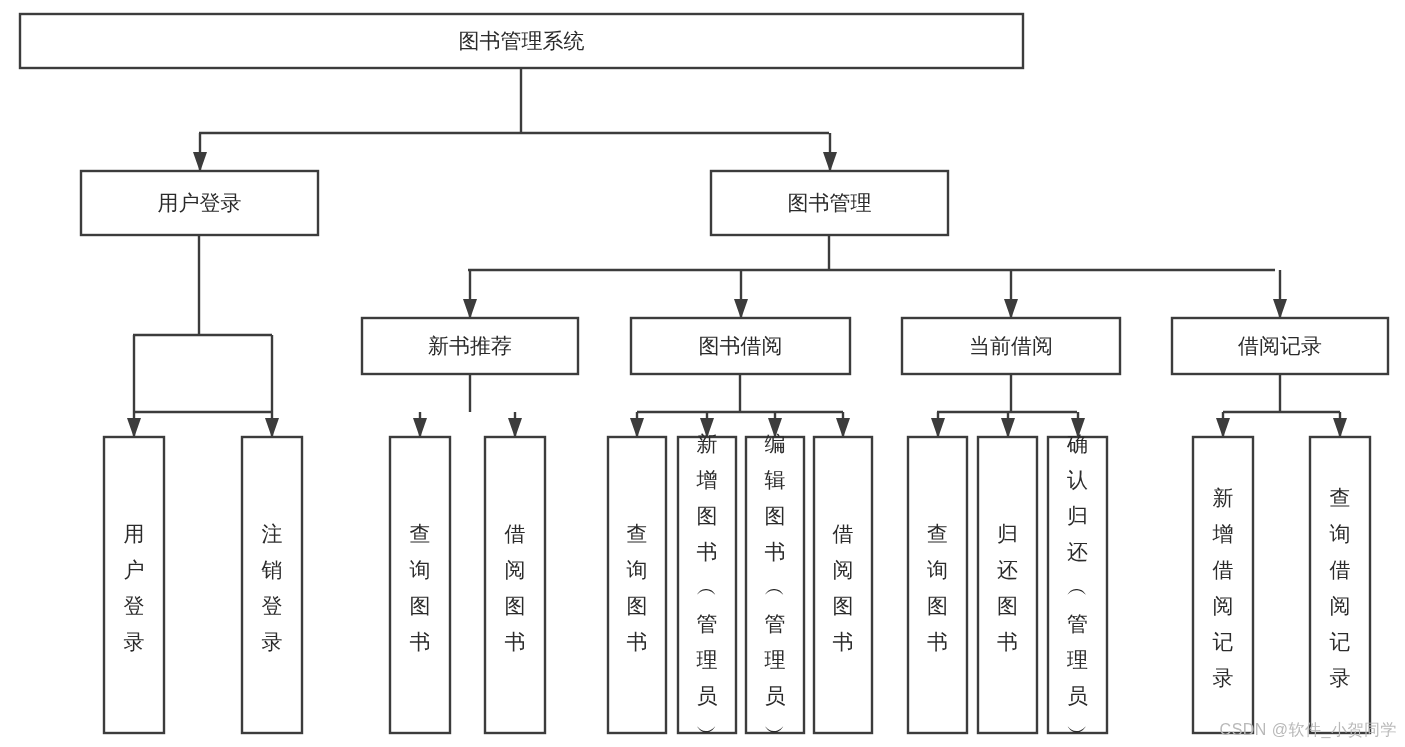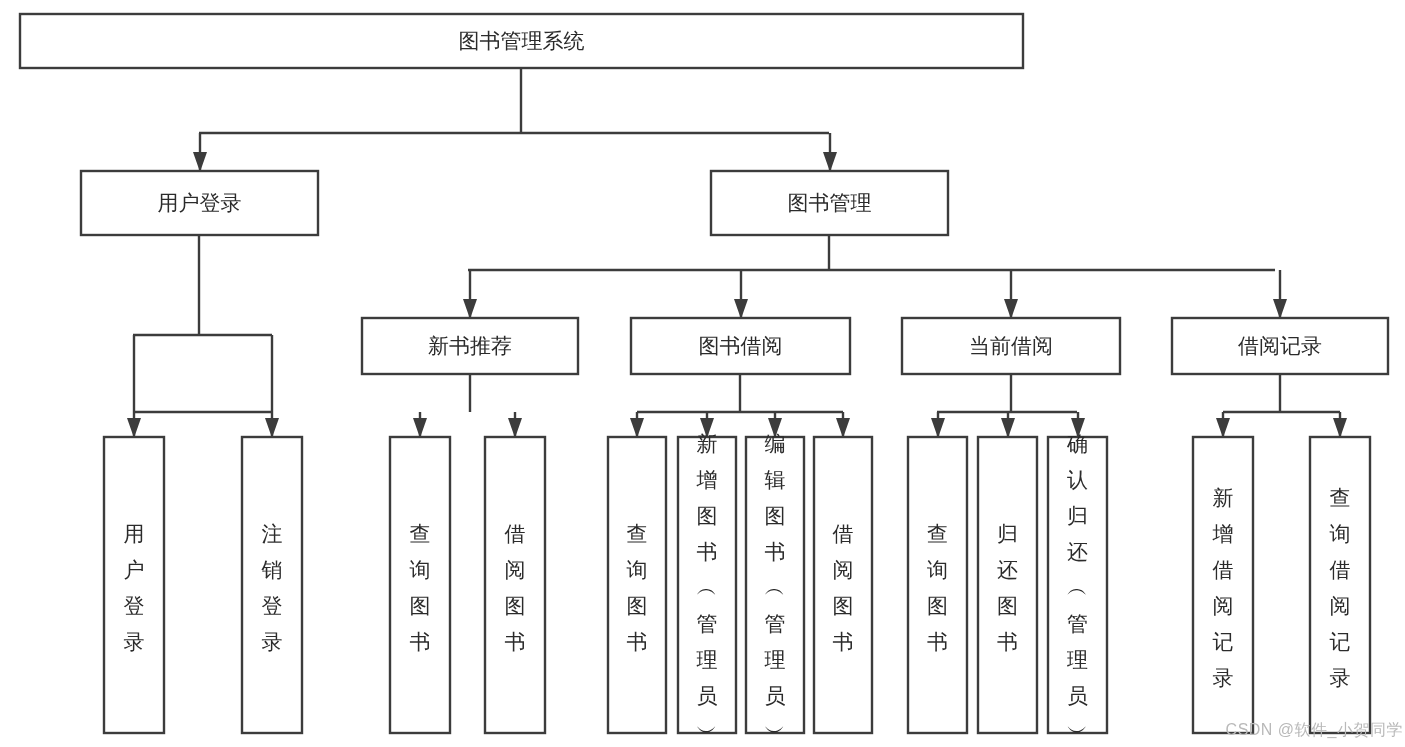--- a/index.html
+++ b/index.html
@@ -48,21 +48,21 @@
     dominant-baseline: middle;
   }
   .node-label-v {
     font-family: "Liberation Sans", "DejaVu Sans", sans-serif;
     font-size: 21px;
     fill: #2b2b2b;
     text-anchor: middle;
   }
   .watermark {
     position: absolute;
-    right: 2px;
+    right: 8px;
     bottom: 6px;
     font-family: "Liberation Sans", "DejaVu Sans", sans-serif;
     font-size: 16px;
     color: #b9b9b9;
     letter-spacing: 0.5px;
     white-space: nowrap;
     user-select: none;
   }
 </style>
 </head>

